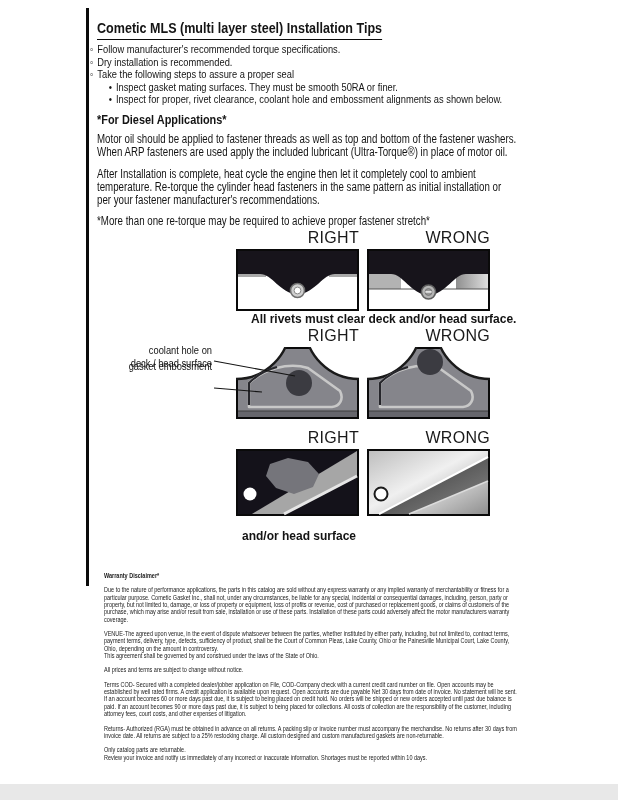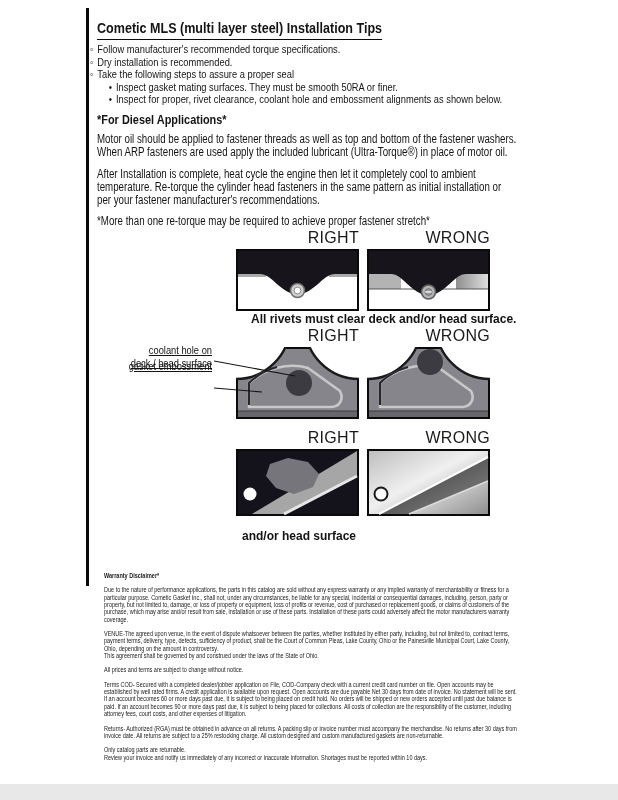--- a/index.html
+++ b/index.html
@@ -28,21 +28,21 @@
   .diesel p { margin:0 0 8px 0; width:519px; }
 
   .dset { position:absolute; width:254px; }
   .dlabels { display:flex; gap:8px; }
   .dlabels div { width:123px; text-align:right; font-size:16px; letter-spacing:0.3px; color:#1a1a1a; }
   .dpanels { display:flex; gap:8px; margin-top:2px; }
   .dpanels svg { display:block; }
 
   .dcap { position:absolute; font-size:12px; font-weight:bold; white-space:nowrap; }
 
-  .ann { position:absolute; left:92px; width:120px; text-align:right; font-size:11.5px; line-height:12.5px;text-decoration:underline; }
+  .ann { position:absolute; left:92px; width:120px; text-align:right; font-size:11.5px; line-height:12.5px; }
   .ann .inner { transform:scaleX(0.81); transform-origin:100% 0; }
   .leaders { position:absolute; left:90px; top:340px; }
 
   .legal { position:absolute; left:104px; top:572px; width:635px; font-size:6.8px; line-height:7.35px; color:#222; }
   .legal .lg-head { font-weight:bold; margin:0 0 7px 0; }
   .legal p { margin:0 0 7px 0; width:515px; }
   .legal p.tight { margin-bottom:0; }
 
   .pagecode { position:absolute; left:386px; top:795px; font-size:14.5px; letter-spacing:0.4px; color:#1a1a1a; }
 </style>

